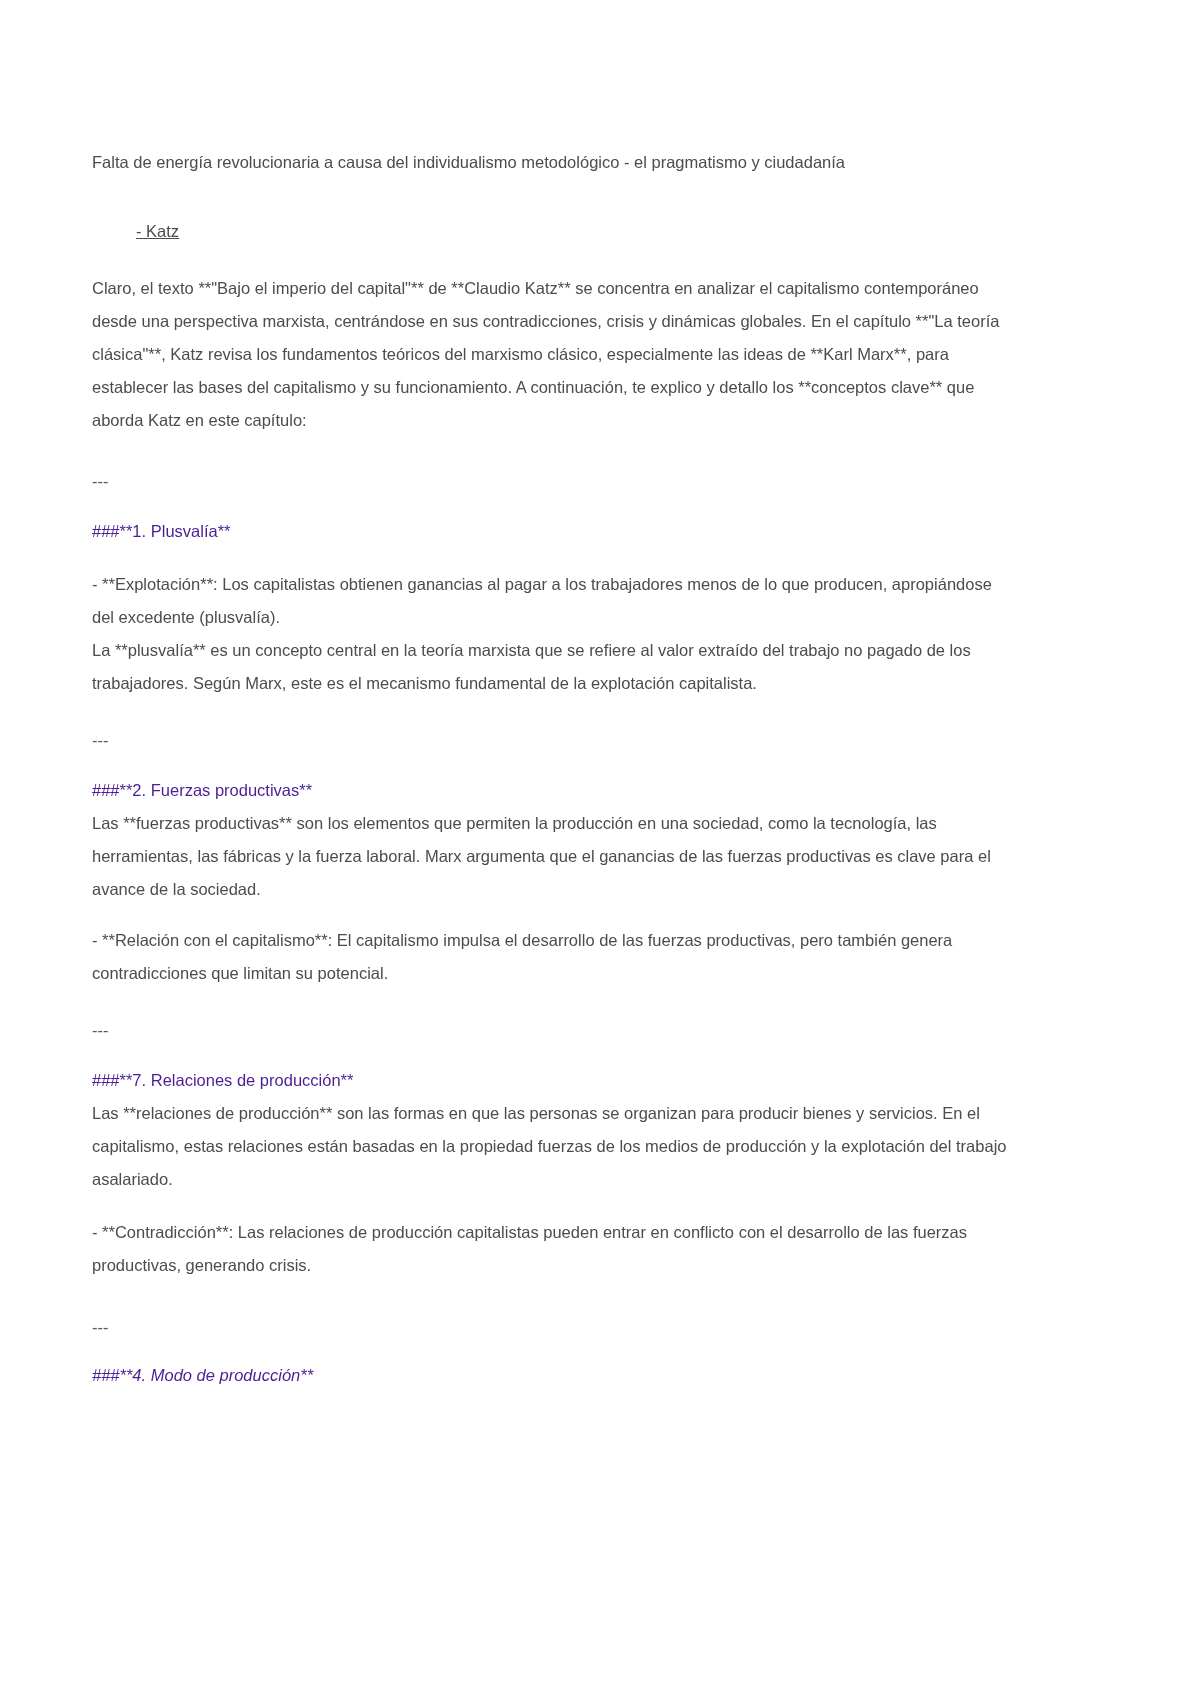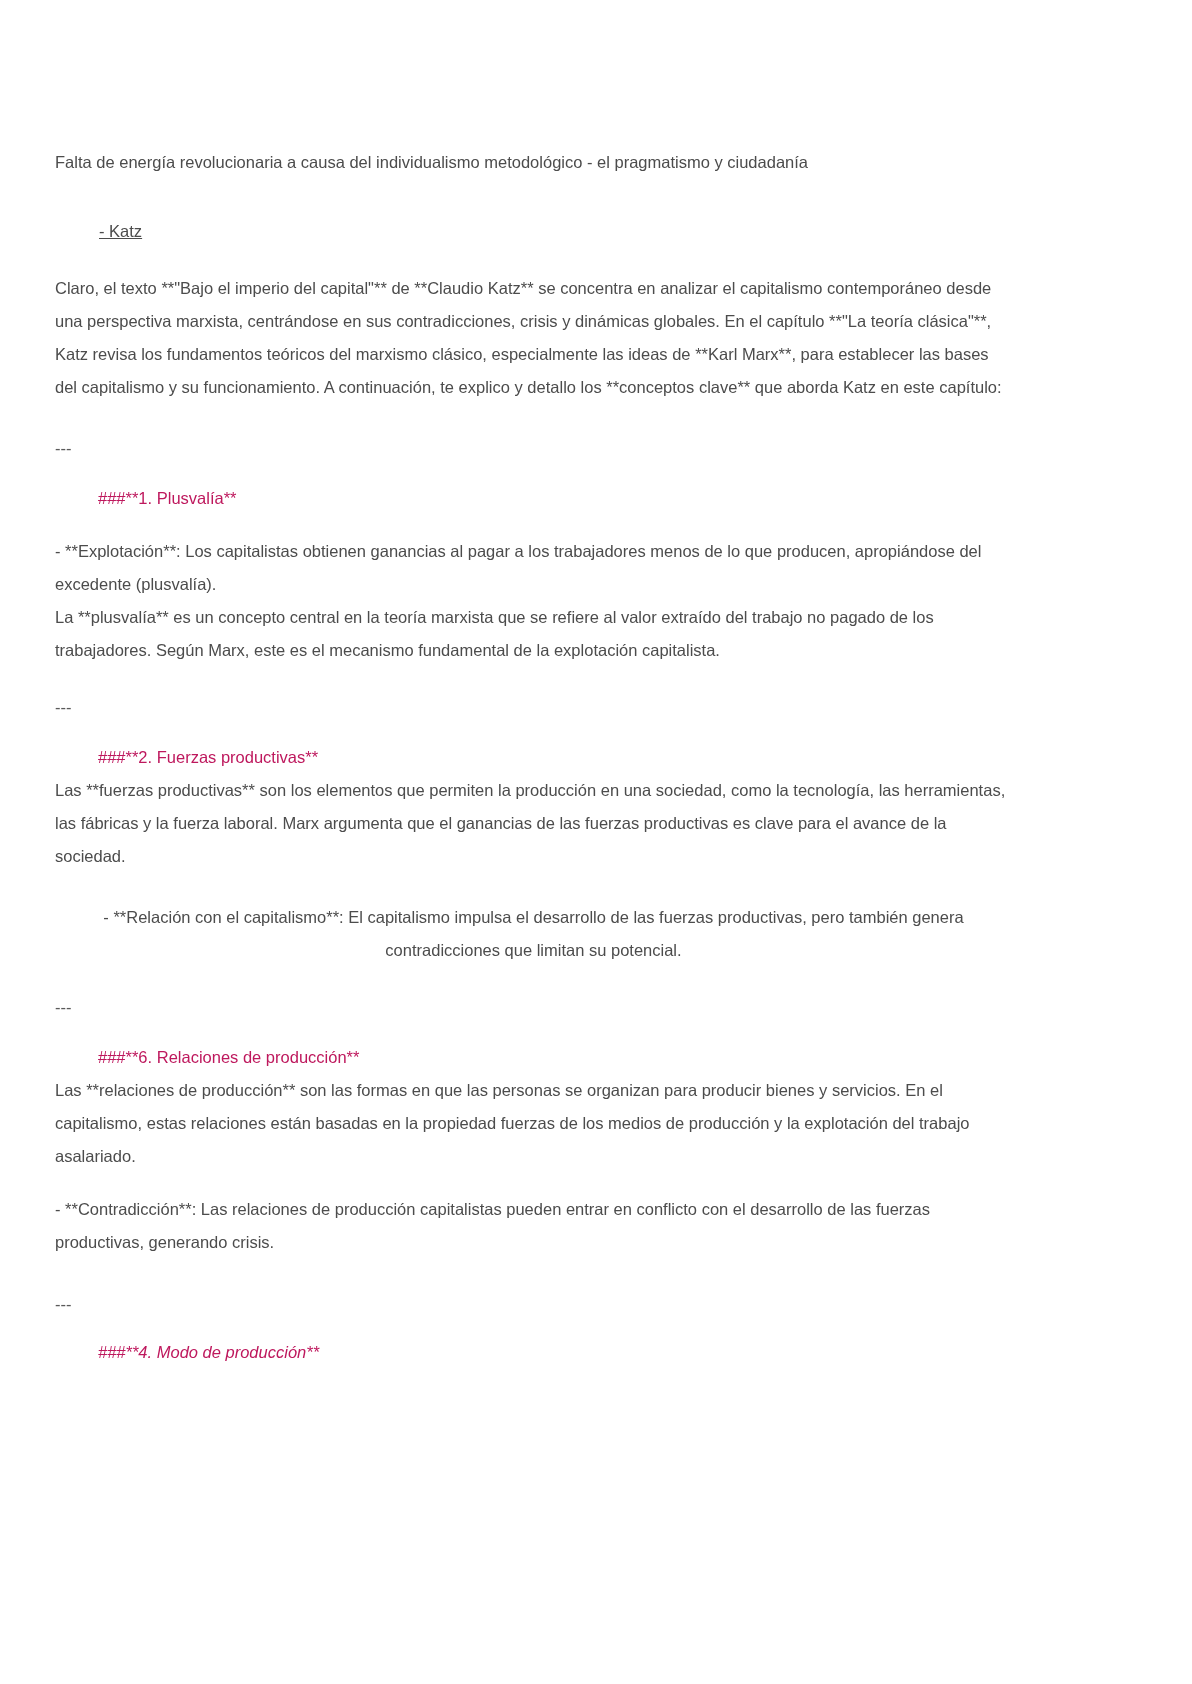--- a/index.html
+++ b/index.html
@@ -9,44 +9,44 @@
   }
   body {
     width: 1192px;
     height: 1684px;
     overflow: hidden;
   }
   .doc-page {
     box-sizing: border-box;
     width: 1192px;
     min-height: 1684px;
-    padding: 146px 180px 60px 55px;
+    padding: 146px 180px 60px 92px;
     background: #ffffff;
     font-family: "Liberation Sans", sans-serif;
     font-size: 16.5px;
     line-height: 33px;
     color: #4c4c4c;
     
     filter: blur(0.6px);
   }
   .block {
     white-space: pre-wrap;
     word-wrap: break-word;
   }
   .indent { padding-left: 44px; text-decoration: underline; }
   .mt36 { margin-top: 36px; }
   .mt29 { margin-top: 29px; }
   .mt28 { margin-top: 28px; }
   .mt24 { margin-top: 24px; }
   .mt20 { margin-top: 20px; }
   .mt17 { margin-top: 17px; }
-  .mt16 { margin-top: 28px; text-align: center; }
+  .mt16 { margin-top: 18px; }
   .mt15 { margin-top: 15px; font-style: italic; }
   .mt0  { margin-top: 0; }
-  .heading { color: #be185d; margin-left: 43px; }
+  .heading { color: #4c1d95; }
   .separator { color: #5a5a5a; }
 </style>
 </head>
 <body>
 
 <div class="doc-page">
 
   <div class="block mt0">Falta de energía revolucionaria a causa del individualismo metodológico - el pragmatismo y ciudadanía</div>
 
   <div class="block mt36 indent">- Katz</div>
@@ -64,21 +64,21 @@
   <div class="block separator mt24">---</div>
 
   <div class="block heading mt17">###**2. Fuerzas productivas**</div>
 
   <div class="block mt0">Las **fuerzas productivas** son los elementos que permiten la producción en una sociedad, como la tecnología, las herramientas, las fábricas y la fuerza laboral. Marx argumenta que el ganancias de las fuerzas productivas es clave para el avance de la sociedad.</div>
 
   <div class="block mt16">- **Relación con el capitalismo**: El capitalismo impulsa el desarrollo de las fuerzas productivas, pero también genera contradicciones que limitan su potencial.</div>
 
   <div class="block separator mt24">---</div>
 
-  <div class="block heading mt17">###**6. Relaciones de producción**</div>
+  <div class="block heading mt17">###**7. Relaciones de producción**</div>
 
   <div class="block mt0">Las **relaciones de producción** son las formas en que las personas se organizan para producir bienes y servicios. En el capitalismo, estas relaciones están basadas en la propiedad fuerzas de los medios de producción y la explotación del trabajo asalariado.</div>
 
   <div class="block mt20">- **Contradicción**: Las relaciones de producción capitalistas pueden entrar en conflicto con el desarrollo de las fuerzas productivas, generando crisis.</div>
 
   <div class="block separator mt29">---</div>
 
   <div class="block heading mt15">###**4. Modo de producción**</div>
 
 </div>

